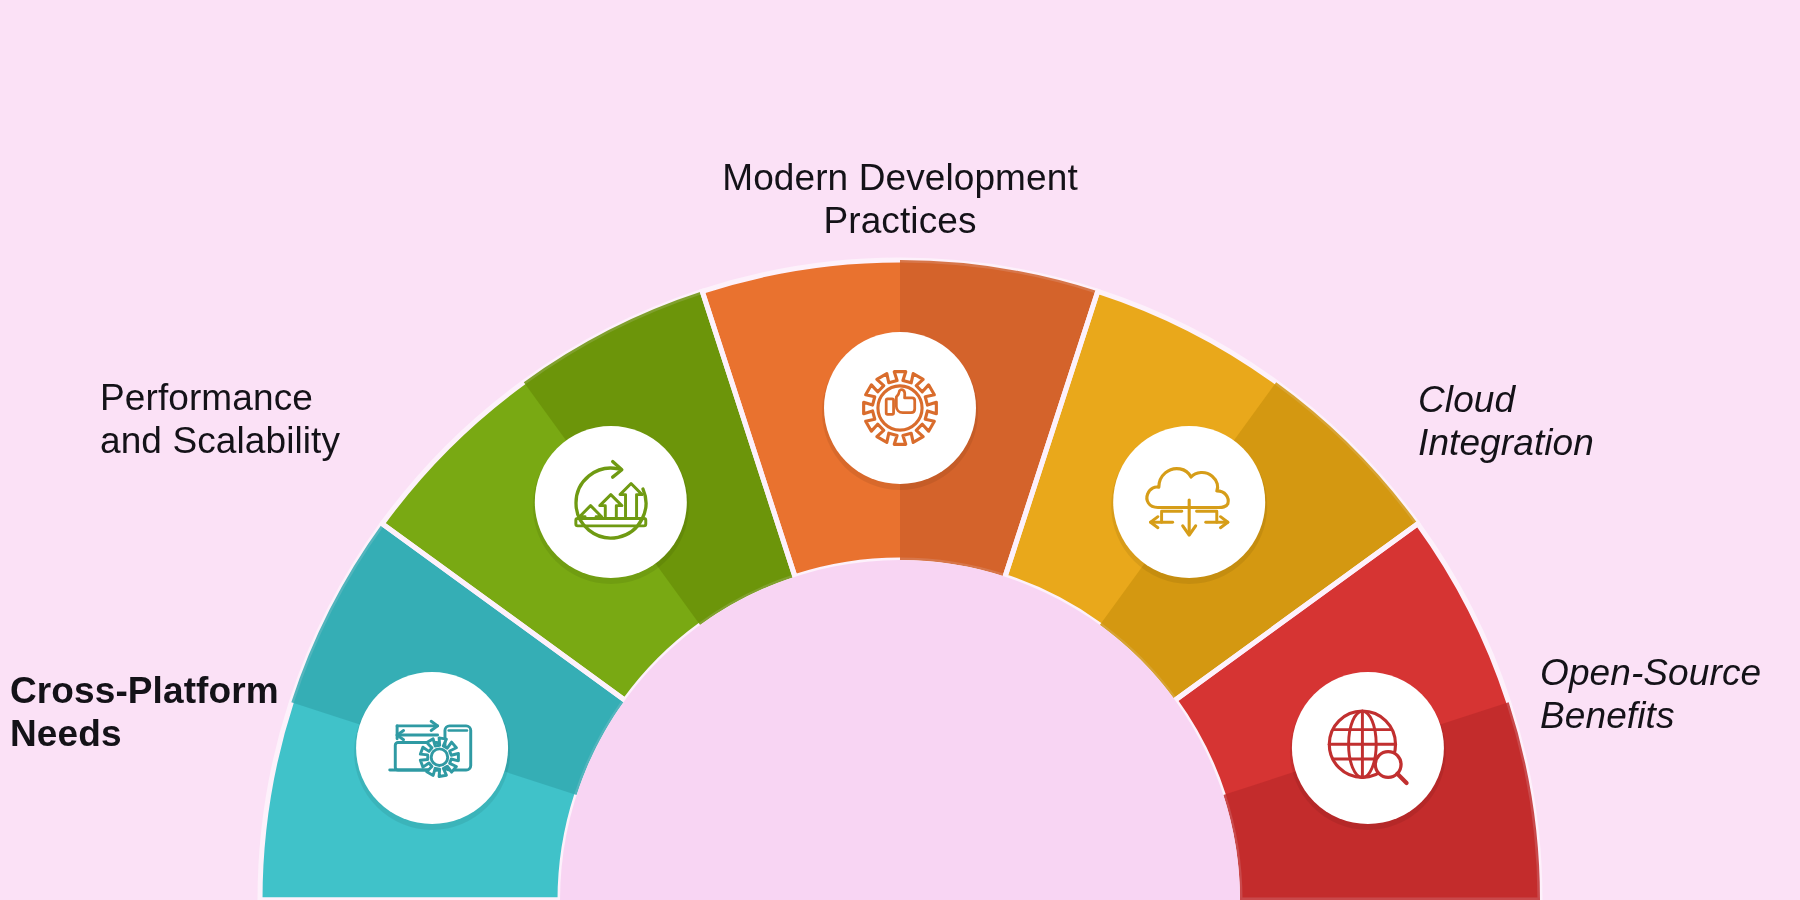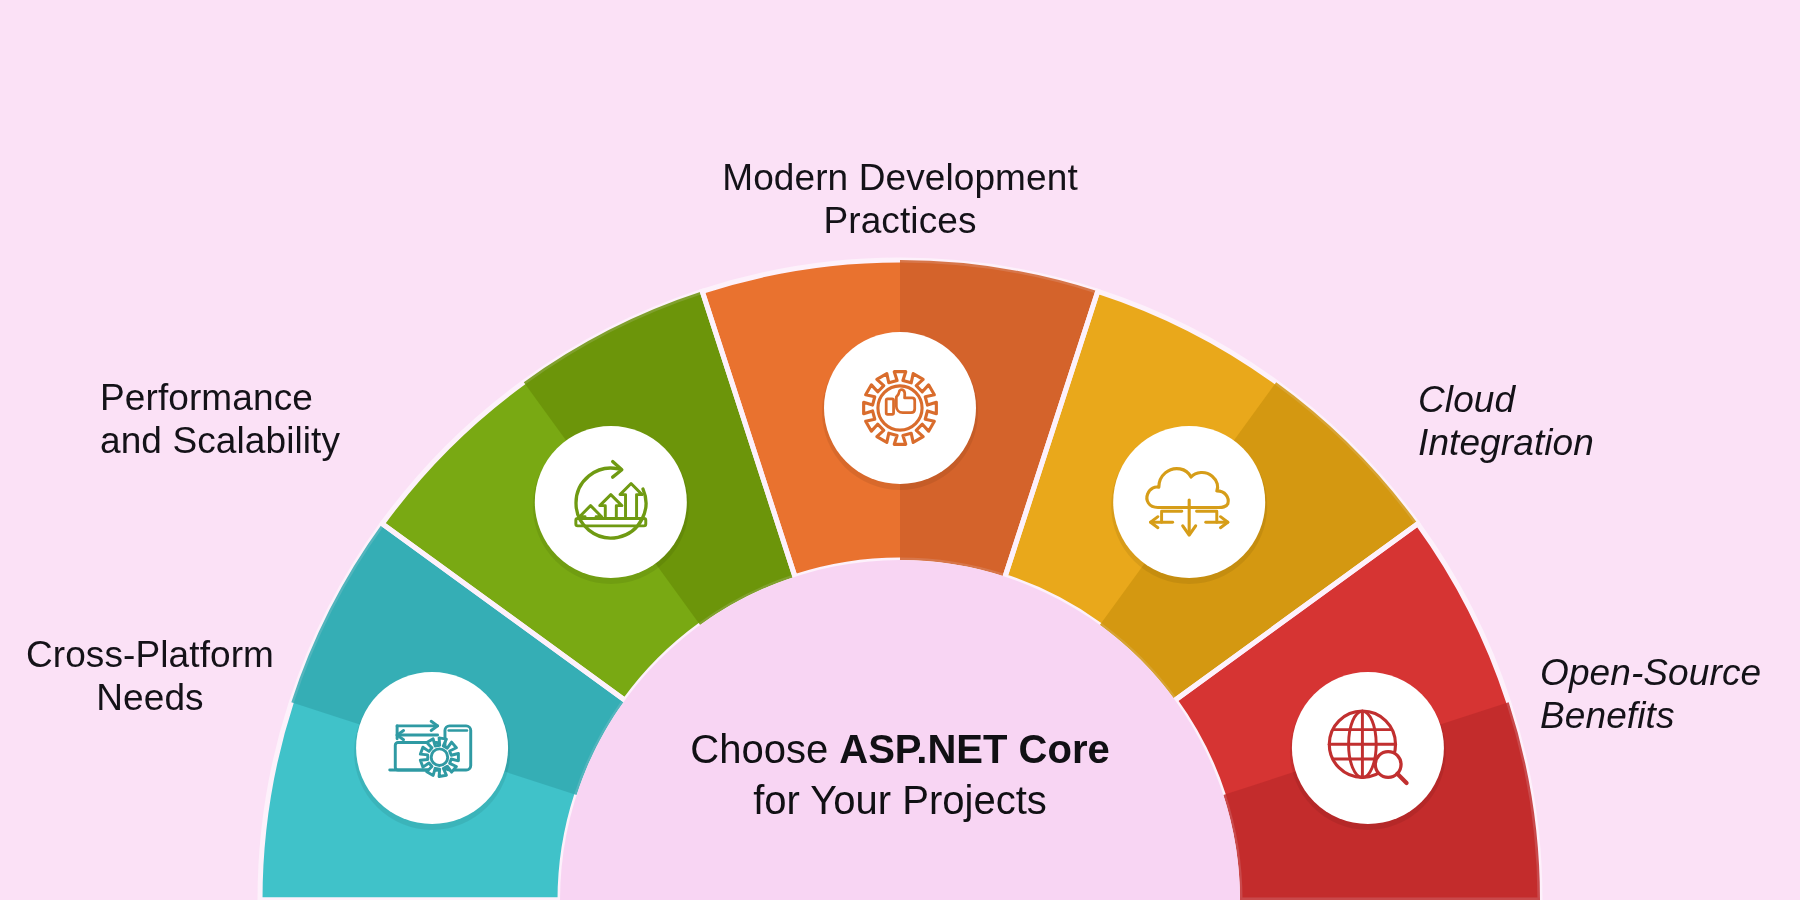--- a/index.html
+++ b/index.html
@@ -33,21 +33,21 @@
     white-space: pre-line;
     margin-top: 21px;
   }
   .label.center-al { text-align: center; }
   .label.right-al  { text-align: right; }
   .label.left-al   { text-align: left; font-style: italic; }
 
   #label-modern    { left: 620px;  top: 135px; width: 560px; }
   #label-perf      { left: 100px;  top: 355px; width: 400px; text-align: left;}
   #label-cloud     { left: 1418px; top: 357px; width: 370px; }
-  #label-cross     { left: 10px;   top: 612px; width: 280px; text-align: center;}
+  #label-cross     { left: 10px;   top: 648px; width: 280px; text-align: left; font-weight: bold;}
   #label-open      { left: 1540px; top: 630px; width: 300px; }
 
   #center-text {
     position: absolute;
     left: 620px;
     top: 724px;
     width: 560px;
     text-align: center;
     color: #111014;
     font-size: 40px;
@@ -172,26 +172,20 @@
             <path d="M -37 12 L 16 12" stroke-width="3"></path>
             <circle cx="22" cy="18" r="14" stroke-width="3.6" fill="#ffffff"></circle>
             <path d="M 32 28 L 42 38" stroke-width="4.6"></path>
           </g>
         </g>
       </g>
   </svg>
 
   <div class="hub"></div>
 
-  <div id="center-text">
-    <div>
-      <span>Choose </span><span class="strong">ASP.NET Core</span>
-    </div>
-    <div>for Your Projects</div>
-  </div>
 
   <div class="label right-al" id="label-cross">Cross-Platform
 Needs</div>
   <div class="label right-al" id="label-perf">Performance
 and Scalability</div>
   <div class="label center-al" id="label-modern">Modern Development
 Practices</div>
   <div class="label left-al" id="label-cloud">Cloud
 Integration</div>
   <div class="label left-al" id="label-open">Open-Source

